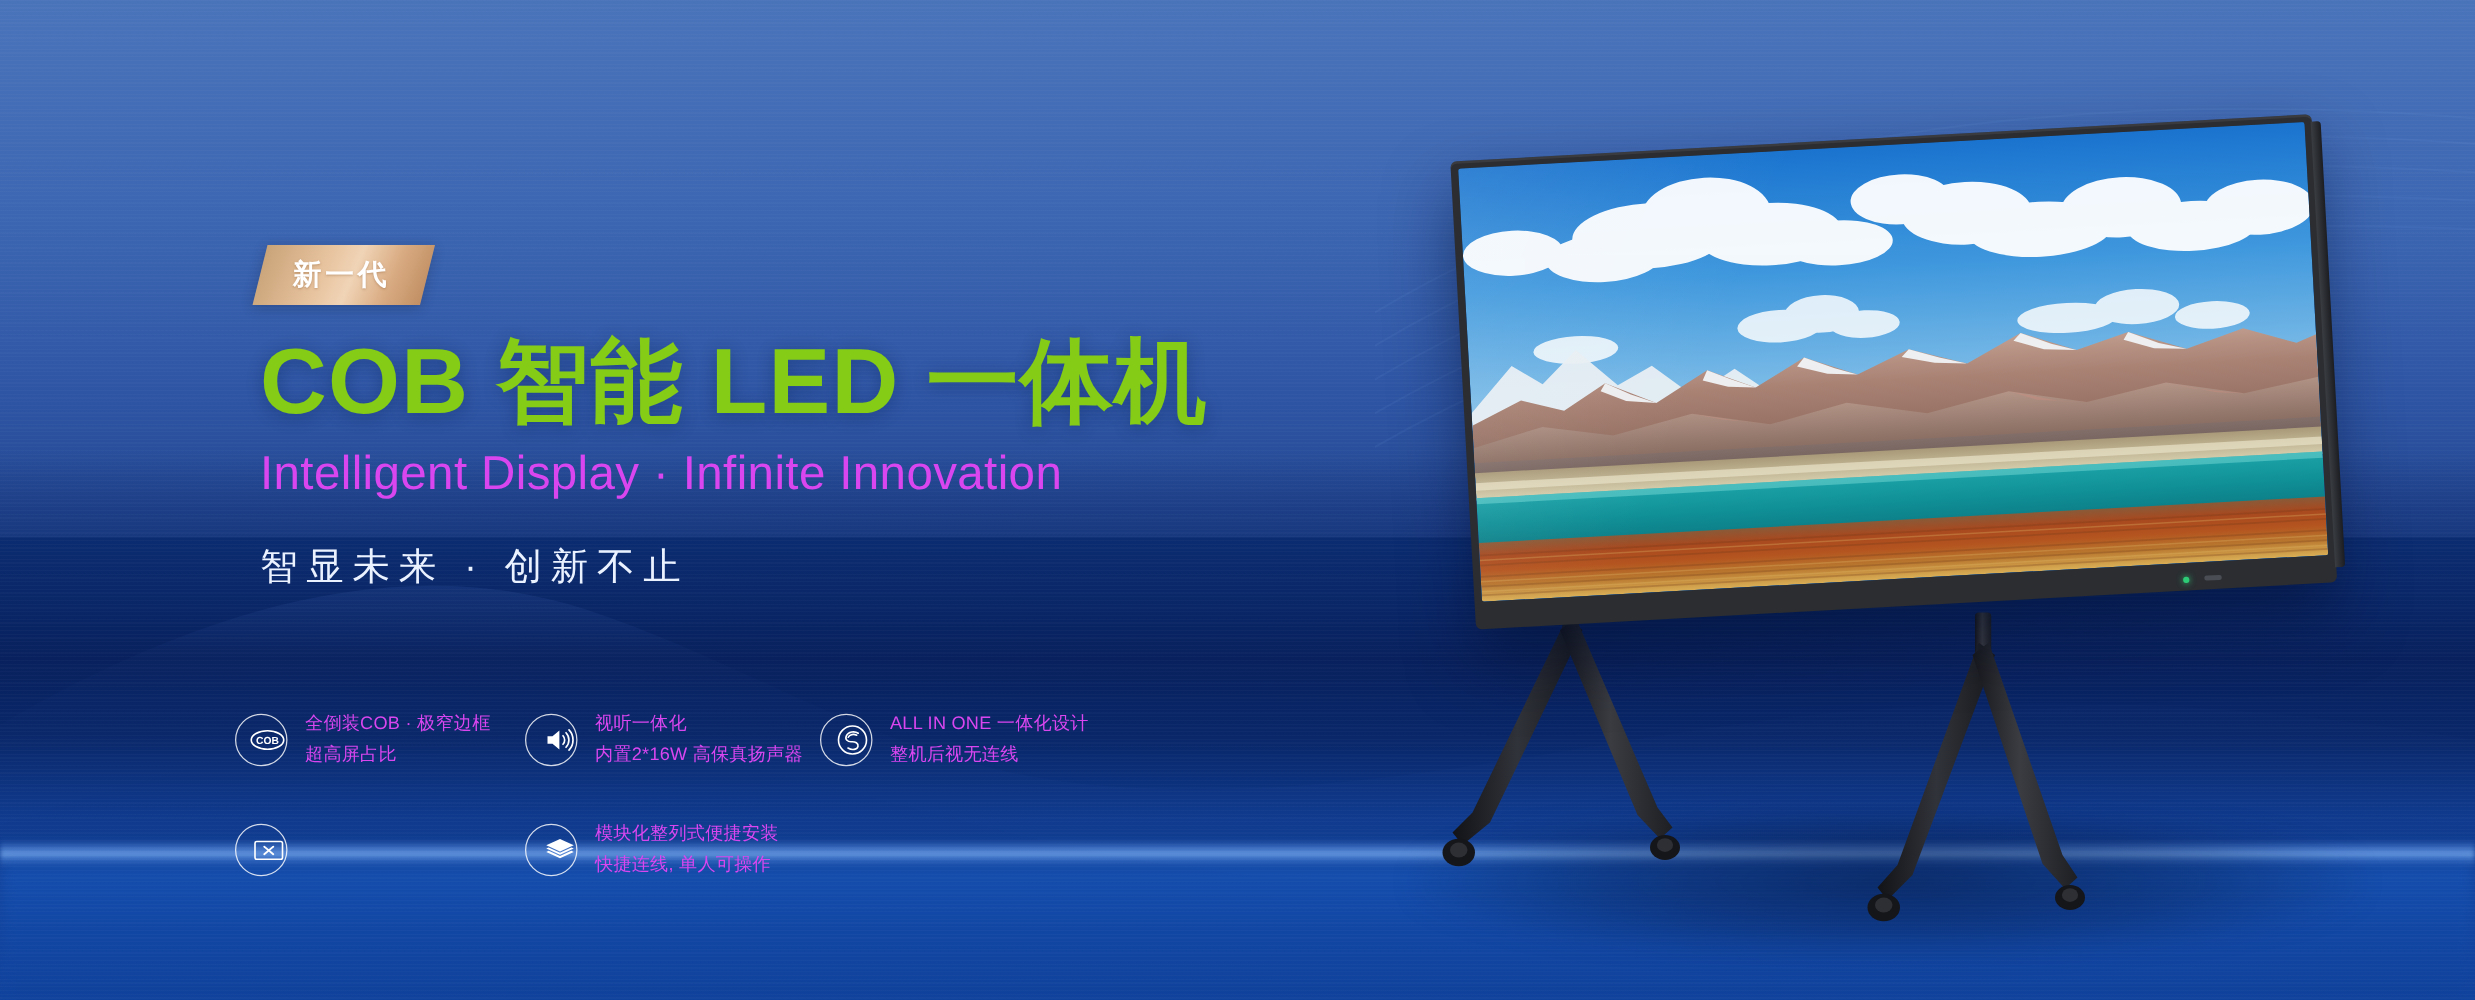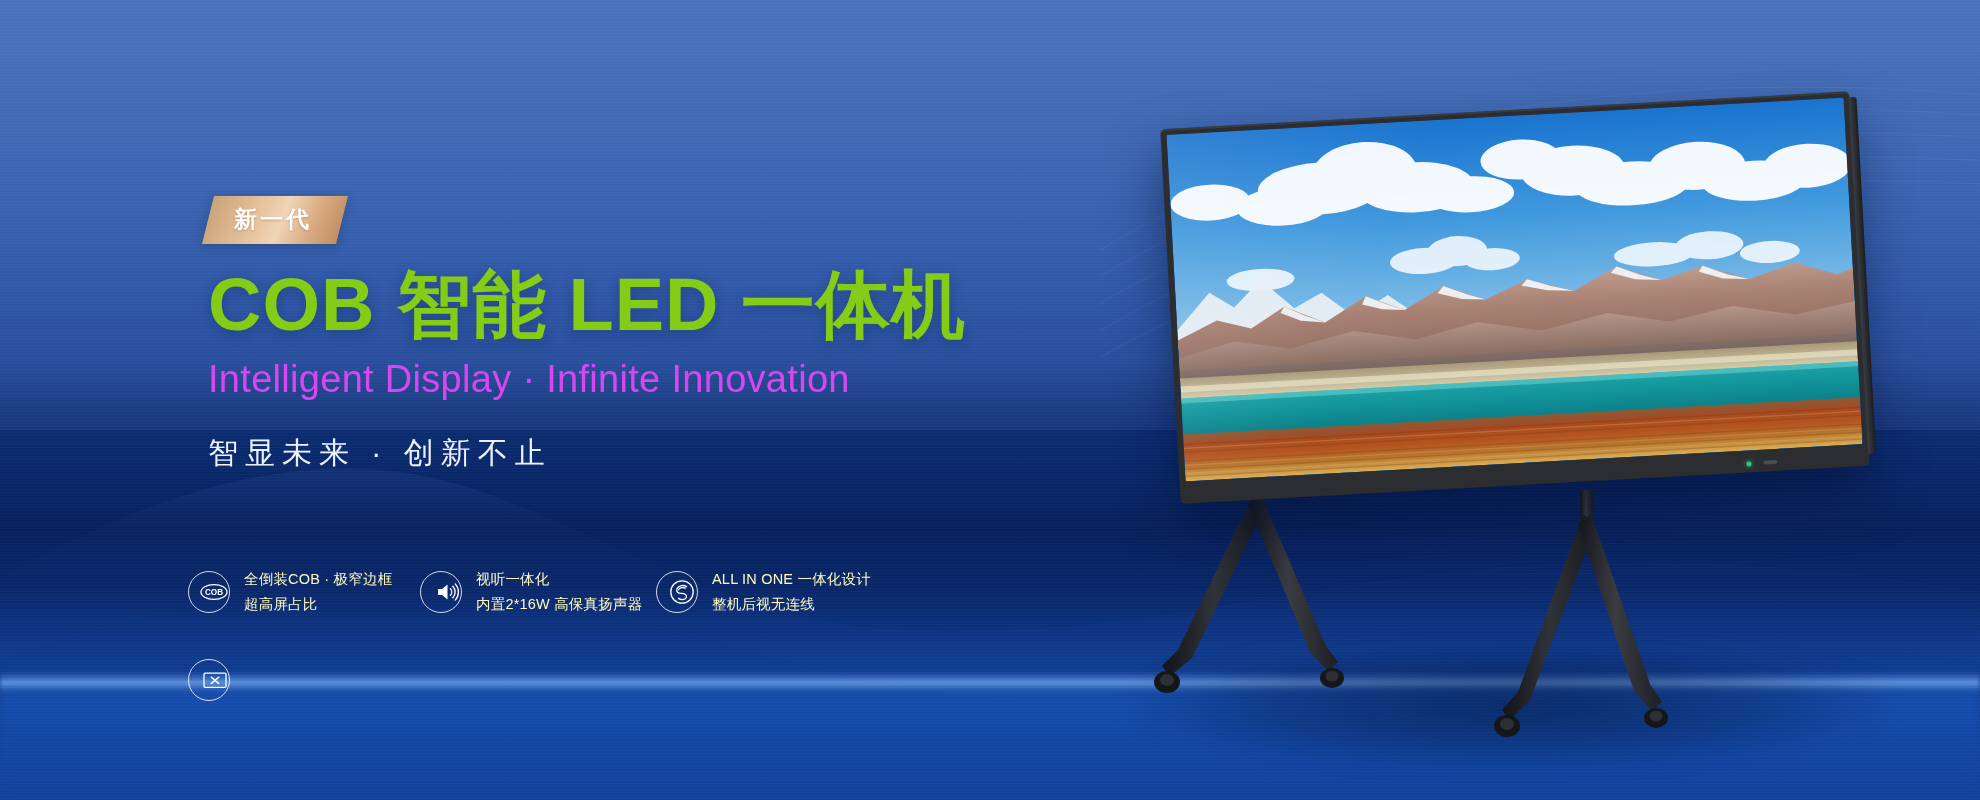--- a/index.html
+++ b/index.html
@@ -122,21 +122,21 @@
   }
   .feat{ display:flex; align-items:center; gap:14px; }
   .feat-ico{
     flex:0 0 auto; width:42px; height:42px; border-radius:50%;
     border:1.4px solid rgba(255,255,255,.82);
     display:flex; align-items:center; justify-content:flex-end;
   }
   .feat-ico svg{ display:block; }
   .feat-txt{ display:flex; flex-direction:column; gap:3px; }
   .feat-txt .l1,.feat-txt .l2{
-    color:#fef9c3; font-size:14.5px; font-weight:400;
+    color:#d946ef; font-size:14.5px; font-weight:400;
     letter-spacing:.2px; white-space:nowrap; line-height:1.5;
   }
 
   
   .unit{ position:absolute; left:1120px; top:90px; width:860px; height:710px; z-index:5; }
 
   
   .panel-wrap{
     position:absolute; left:50px; top:20px; width:690px; height:375px;
     transform:rotate(-3.15deg);
@@ -289,20 +289,35 @@
         <svg width="28" height="22" viewBox="0 0 28 22">
           <rect x="3" y="4.2" width="22" height="14.2" rx="1.4" fill="none" stroke="#fff" stroke-width="1.3"></rect>
           <g stroke="#fff" stroke-width="1.5" stroke-linecap="round">
             <path d="M10.4 8.3 L17.6 14.4"></path>
             <path d="M17.6 8.3 L10.4 14.4"></path>
           </g>
         </svg>
       </div>
     </div>
 
+    <div class="feat">
+      <div class="feat-ico">
+        <svg width="26" height="22" viewBox="0 0 26 22">
+          <g fill="#fff">
+            <path d="M13 2.2 L24 7.2 L13 12.2 L2 7.2 Z"></path>
+            <path d="M13 13.1 L22.1 8.95 L24 9.85 L13 14.85 L2 9.85 L3.9 8.95 Z"></path>
+            <path d="M13 15.75 L22.1 11.6 L24 12.5 L13 17.5 L2 12.5 L3.9 11.6 Z"></path>
+          </g>
+        </svg>
+      </div>
+      <div class="feat-txt">
+        <div class="l1">模块化整列式便捷安装</div>
+        <div class="l2">快捷连线, 单人可操作</div>
+      </div>
+    </div>
 
   </div>
 
   <div class="floor-shadow"></div>
 
   <div class="unit">
 
     <div class="stand">
       <svg viewBox="0 0 860 710" preserveAspectRatio="none">
         <defs>

